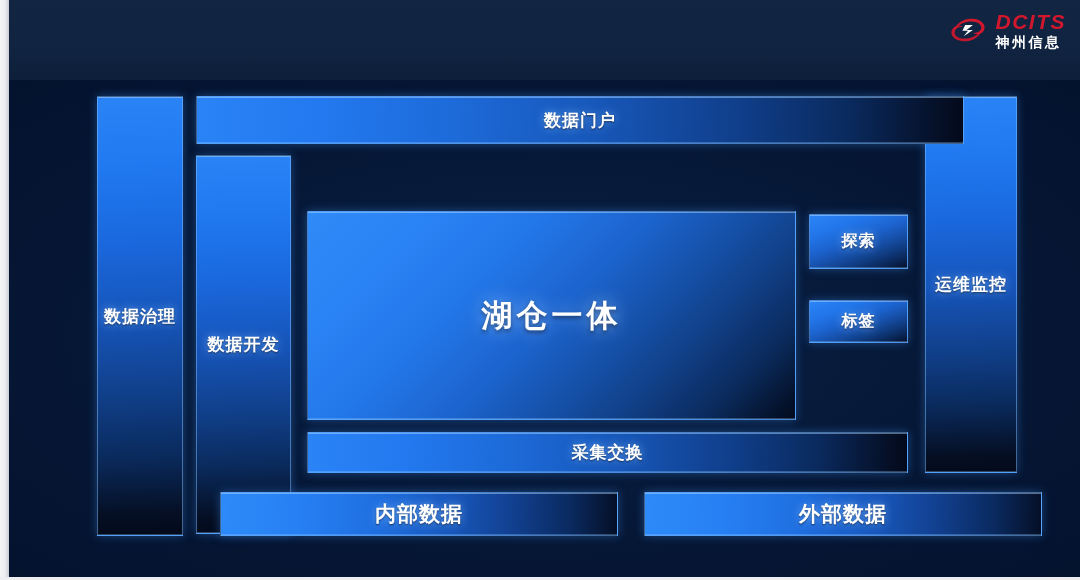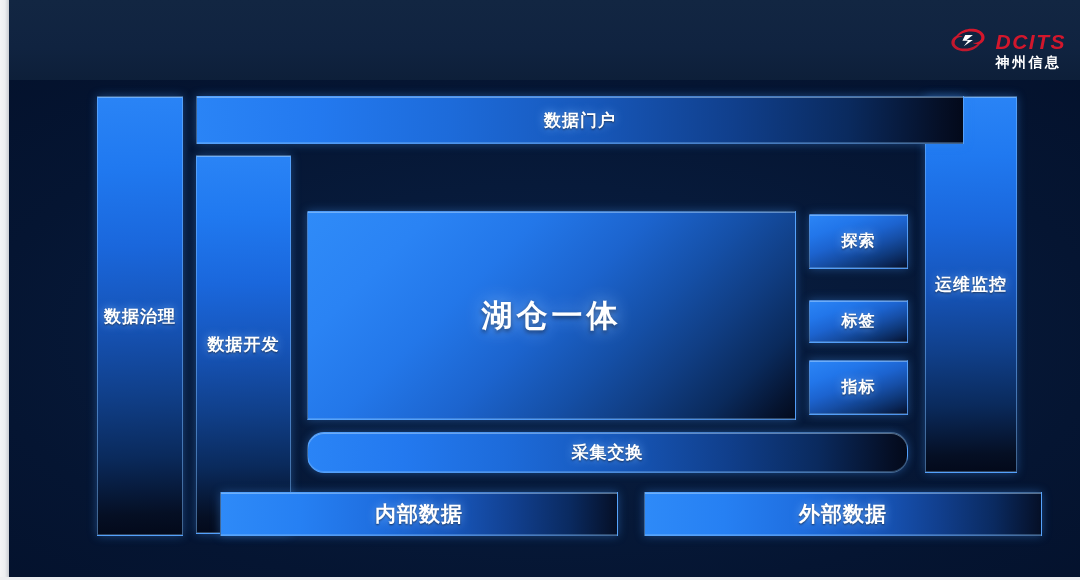--- a/index.html
+++ b/index.html
@@ -40,21 +40,21 @@
     white-space:nowrap;
   }
   #logo {
     position:absolute; right:14px; top:11px;
     display:flex; align-items:center; gap:7px;
   }
   #logo-mark { width:42px; height:38px; flex:0 0 auto; }
   #logo-text { display:flex; flex-direction:column; line-height:1; }
   #logo-en {
     font-size:21px; font-weight:bold; color:#d3172c;
-    letter-spacing:1.5px; font-style:italic;margin-top:20px;
+    letter-spacing:1.5px; font-style:italic;
   }
   #logo-cn {
     font-size:14px; font-weight:bold; color:#ffffff;
     letter-spacing:2.5px; margin-top:3px;
   }
 
   
   .blk {
     position:absolute;
     display:flex; align-items:center; justify-content:center;
@@ -135,37 +135,34 @@
   <div class="blk pillar" id="p1" style="left: 196px; top: 155px; width: 95px; height: 379px;">
     <span>数据开发</span>
   </div>
   <div class="blk pillar" id="p2" style="left: 925px; top: 96px; width: 92px; height: 377px;">
     <span>运维监控</span>
   </div>
 
   <div class="blk bar" id="b0" style="left: 196px; top: 96px; width: 768px; height: 48px;">
     <span>数据门户</span>
   </div>
-  <div class="blk bar" id="b2" style="left: 307px; top: 432px; width: 601px; height: 41px; border-radius: 17px;">
+  <div class="blk bar" id="b2" style="left: 307px; top: 432px; width: 601px; height: 41px;">
     <span>采集交换</span>
   </div>
 
   <div class="blk" id="hero" style="left: 307px; top: 211px; width: 489px; height: 209px;">
     <span>湖仓一体</span>
   </div>
 
   <div class="blk chip" id="c0" style="left: 809px; top: 214px; width: 99px; height: 55px;">
     <span>探索</span>
   </div>
   <div class="blk chip" id="c1" style="left: 809px; top: 300px; width: 99px; height: 43px;">
     <span>标签</span>
   </div>
-  <div class="blk chip" id="c2" style="left: 809px; top: 360px; width: 99px; height: 55px;">
-    <span>指标</span>
-  </div>
 
   <div class="blk bar-bottom" id="s0" style="left: 196px; top: 492px; width: 398px; height: 44px;">
     <span>内部数据</span>
   </div>
   <div class="blk bar-bottom" id="s1" style="left: 620px; top: 492px; width: 398px; height: 44px;">
     <span>外部数据</span>
   </div>
 
   <div id="edge-bottom"></div>
 </div>

